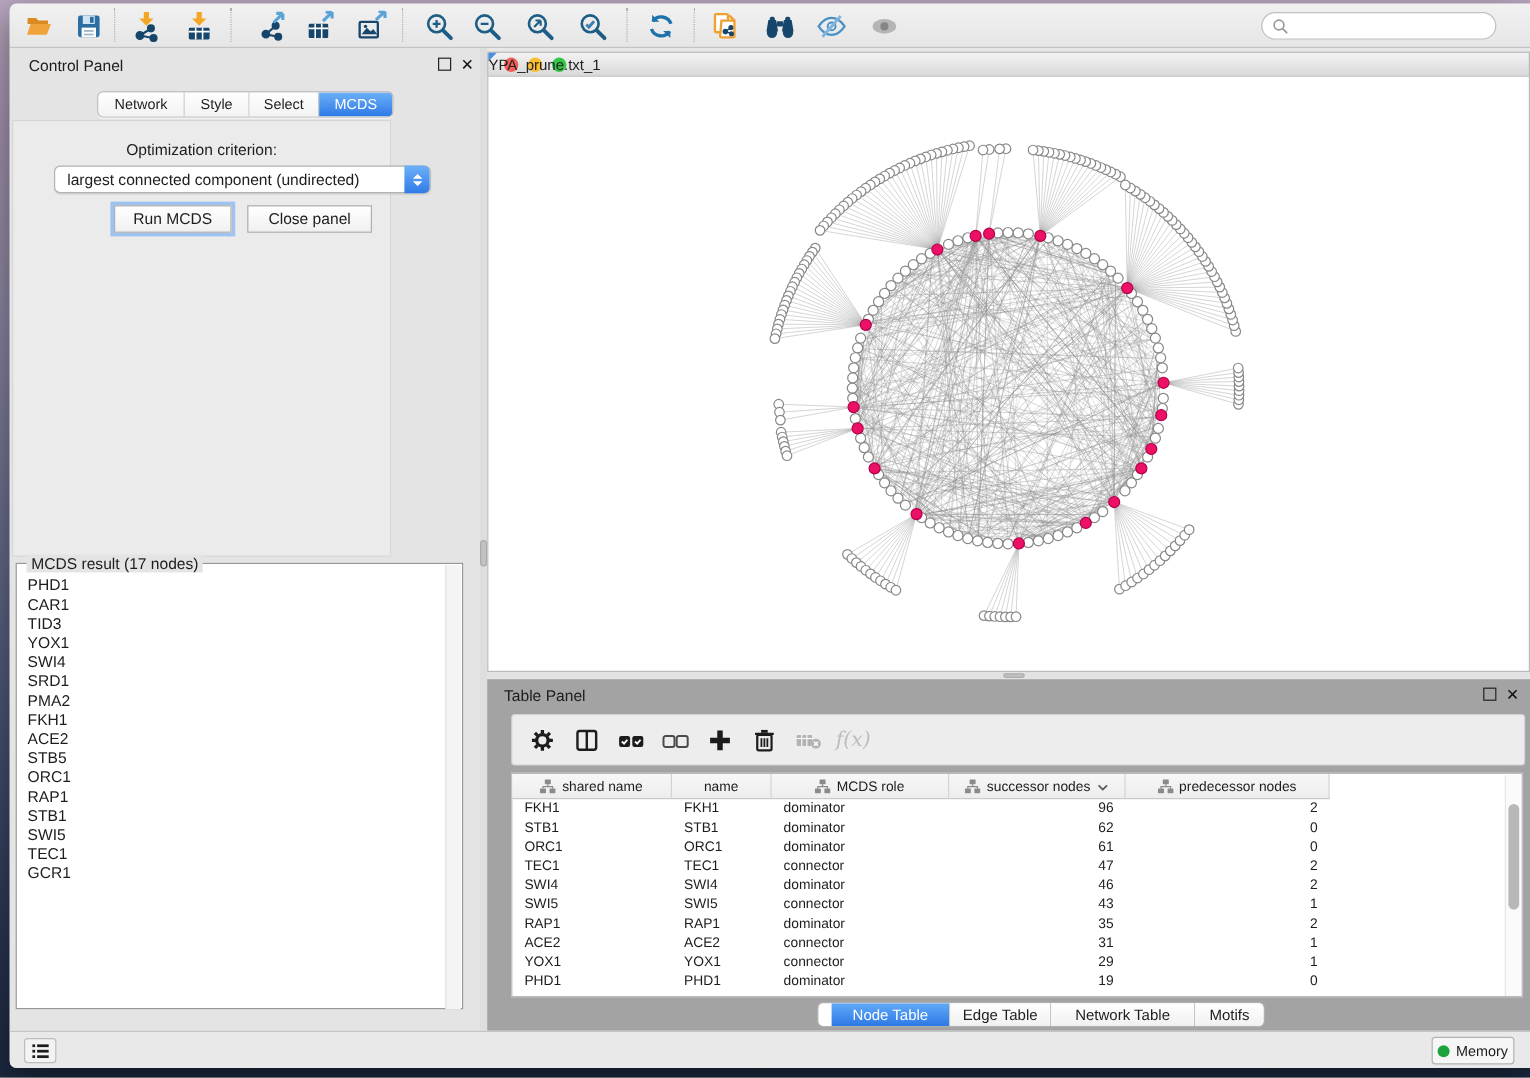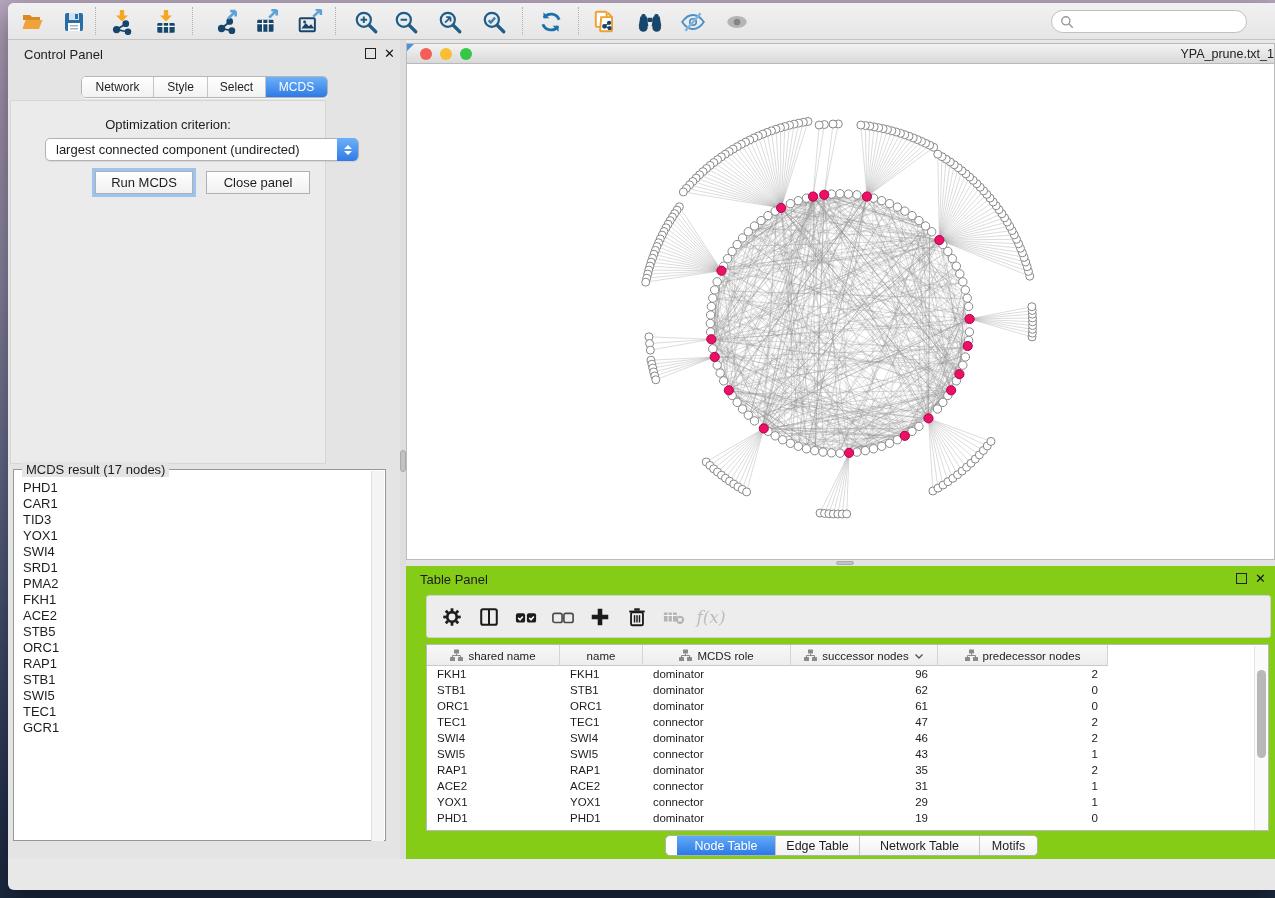--- a/index.html
+++ b/index.html
@@ -60,38 +60,38 @@
   .h-split { position:absolute; left:398px; top:557px; width:869px; height:6px; background:#e3e3e3; }
   .h-split .grip { position:absolute; left:430px; top:1px; width:18px; height:4px; background:#c2c2c2; border:1px solid #ababab; border-radius:2px; }
   
   .net-panel { position:absolute; left:398px; top:37px; width:869px; height:520px; background:#e8e8e8; }
   .net-corner { position:absolute; left:0; top:0; width:0; height:0; border-top:7px solid #4d8fe0; border-right:7px solid transparent; }
   .net-titlebar { position:absolute; left:0; top:3px; width:100%; height:21px; background:linear-gradient(#f3f3f3,#d9d9d9); border:1px solid #b9b9b9; display:flex; align-items:center; }
   .tl { width:12px; height:12px; border-radius:50%; margin-left:8px; }
   .tl.red { background:#f35f57; margin-left:13px; }
   .tl.yellow { background:#fbbe2e; }
   .tl.green { background:#35c748; }
-  .net-title { position:absolute; left:0; width:100%; text-align:right; font-size:12.5px; color:#222; }
+  .net-title { position:absolute; left:0; width:100%; text-align:left; font-size:12.5px; color:#222; }
   .net-canvas { position:absolute; left:0; top:24px; width:869px; height:496px; background:#fff; border:1px solid #bbb; border-top:none; }
   .net-canvas svg { width:100%; height:100%; display:block; }
   
-  .table-panel { position:absolute; left:398px; top:563px; width:869px; height:293px; background:#84cc16; }
+  .table-panel { position:absolute; left:398px; top:563px; width:869px; height:293px; background:#a3a3a3; }
   .tp-title { position:absolute; left:14px; top:6px; font-size:13px; }
   .tp-toolbar { position:absolute; left:20px; top:29px; width:845px; height:43px; background:#ededed; border:1px solid #d2d2d2; border-radius:3px; display:flex; align-items:center; padding-left:10px; gap:7px; }
   .tp-btn { width:30px; height:30px; display:flex; align-items:center; justify-content:center; border-radius:4px; }
   .tbl { position:absolute; left:20px; top:78px; width:843px; height:187px; background:#fff; border:1px solid #b9b9b9; }
   .tbl-header { position:absolute; left:0; top:0; height:21px; display:flex; background:linear-gradient(#f7f7f7,#ededed); border-bottom:1px solid #c9c9c9; }
   .th { height:21px; display:flex; align-items:center; justify-content:center; gap:5px; font-size:11.5px; border-right:1px solid #d4d4d4; position:relative; }
   .tbl-rows { position:absolute; left:0; top:21px; width:828px; }
   .tr { display:flex; height:16px; font-size:11.5px; align-items:center; }
   .td { height:16px; line-height:16px; white-space:nowrap; overflow:hidden; }
   .td.num { text-align:right; }
   .tbl-scroll { position:absolute; right:1px; top:1px; width:13px; height:184px; background:#fafafa; border-left:1px solid #e6e6e6; }
   .tbl-thumb { position:absolute; left:2px; top:24px; width:9px; height:88px; background:#b8b8b8; border-radius:5px; }
-  .tp-tabs { position:absolute; top:269px; left:259px; height:21px; display:flex; border:1px solid #b0b0b0; border-radius:5px; overflow:hidden; background:#fff;padding-left:11px; }
+  .tp-tabs { position:absolute; top:269px; left:275px; height:21px; display:flex; border:1px solid #b0b0b0; border-radius:5px; overflow:hidden; background:#fff;padding-left:11px; }
   .tp-tab { height:100%; display:flex; align-items:center; justify-content:center; font-size:12.5px; border-right:1px solid #c5c5c5; background:linear-gradient(#ffffff,#f1f1f1); cursor:default; }
   .tp-tab:last-child { border-right:none; }
   .tp-tab.active { background:linear-gradient(#61aaf8,#2d79e6); color:#fff; }
   
   .statusbar { position:absolute; left:0; top:856px; width:1267px; height:31px; background:#e9e9e9; border-top:1px solid #c4c4c4; }
   .list-btn { position:absolute; left:12px; top:5px; width:27px; height:21px; background:#f3f3f3; border:1px solid #bdbdbd; border-radius:3px; display:flex; align-items:center; justify-content:center; }
   .mem-btn { position:absolute; right:13px; top:4px; width:69px; height:23px; background:#f6f6f6; border:1px solid #b3b3b3; border-radius:3px; display:flex; align-items:center; justify-content:center; gap:5px; font-size:12px; }
   .mem-dot { width:10px; height:10px; border-radius:50%; background:#1fa33c; }
   .fx { font-family:"DejaVu Serif","Liberation Serif",serif; font-style:italic; font-size:17px; color:#bdbdbd; }
 </style>
@@ -1445,14 +1445,32 @@
     </div>
 
     <div class="tp-tabs">
         <div class="tp-tab active" style="width: 99px;">Node Table</div>
         <div class="tp-tab" style="width: 84px;">Edge Table</div>
         <div class="tp-tab" style="width: 120px;">Network Table</div>
         <div class="tp-tab" style="width: 57px;">Motifs</div>
       </div>
   </div>
 
+  <div class="statusbar">
+    <div class="list-btn">
+      <svg width="16" height="14" viewBox="0 0 18 16">
+          <g fill="#1c1c1c">
+            <rect x="1" y="1.5" width="2.6" height="2.6"></rect>
+            <rect x="5.5" y="1.5" width="11" height="2.6"></rect>
+            <rect x="1" y="6.7" width="2.6" height="2.6"></rect>
+            <rect x="5.5" y="6.7" width="11" height="2.6"></rect>
+            <rect x="1" y="11.9" width="2.6" height="2.6"></rect>
+            <rect x="5.5" y="11.9" width="11" height="2.6"></rect>
+          </g>
+        </svg>
+    </div>
+    <div class="mem-btn">
+      <span class="mem-dot"></span>
+      <span>Memory</span>
+    </div>
+  </div>
 
 </div>
 
 </body></html>

